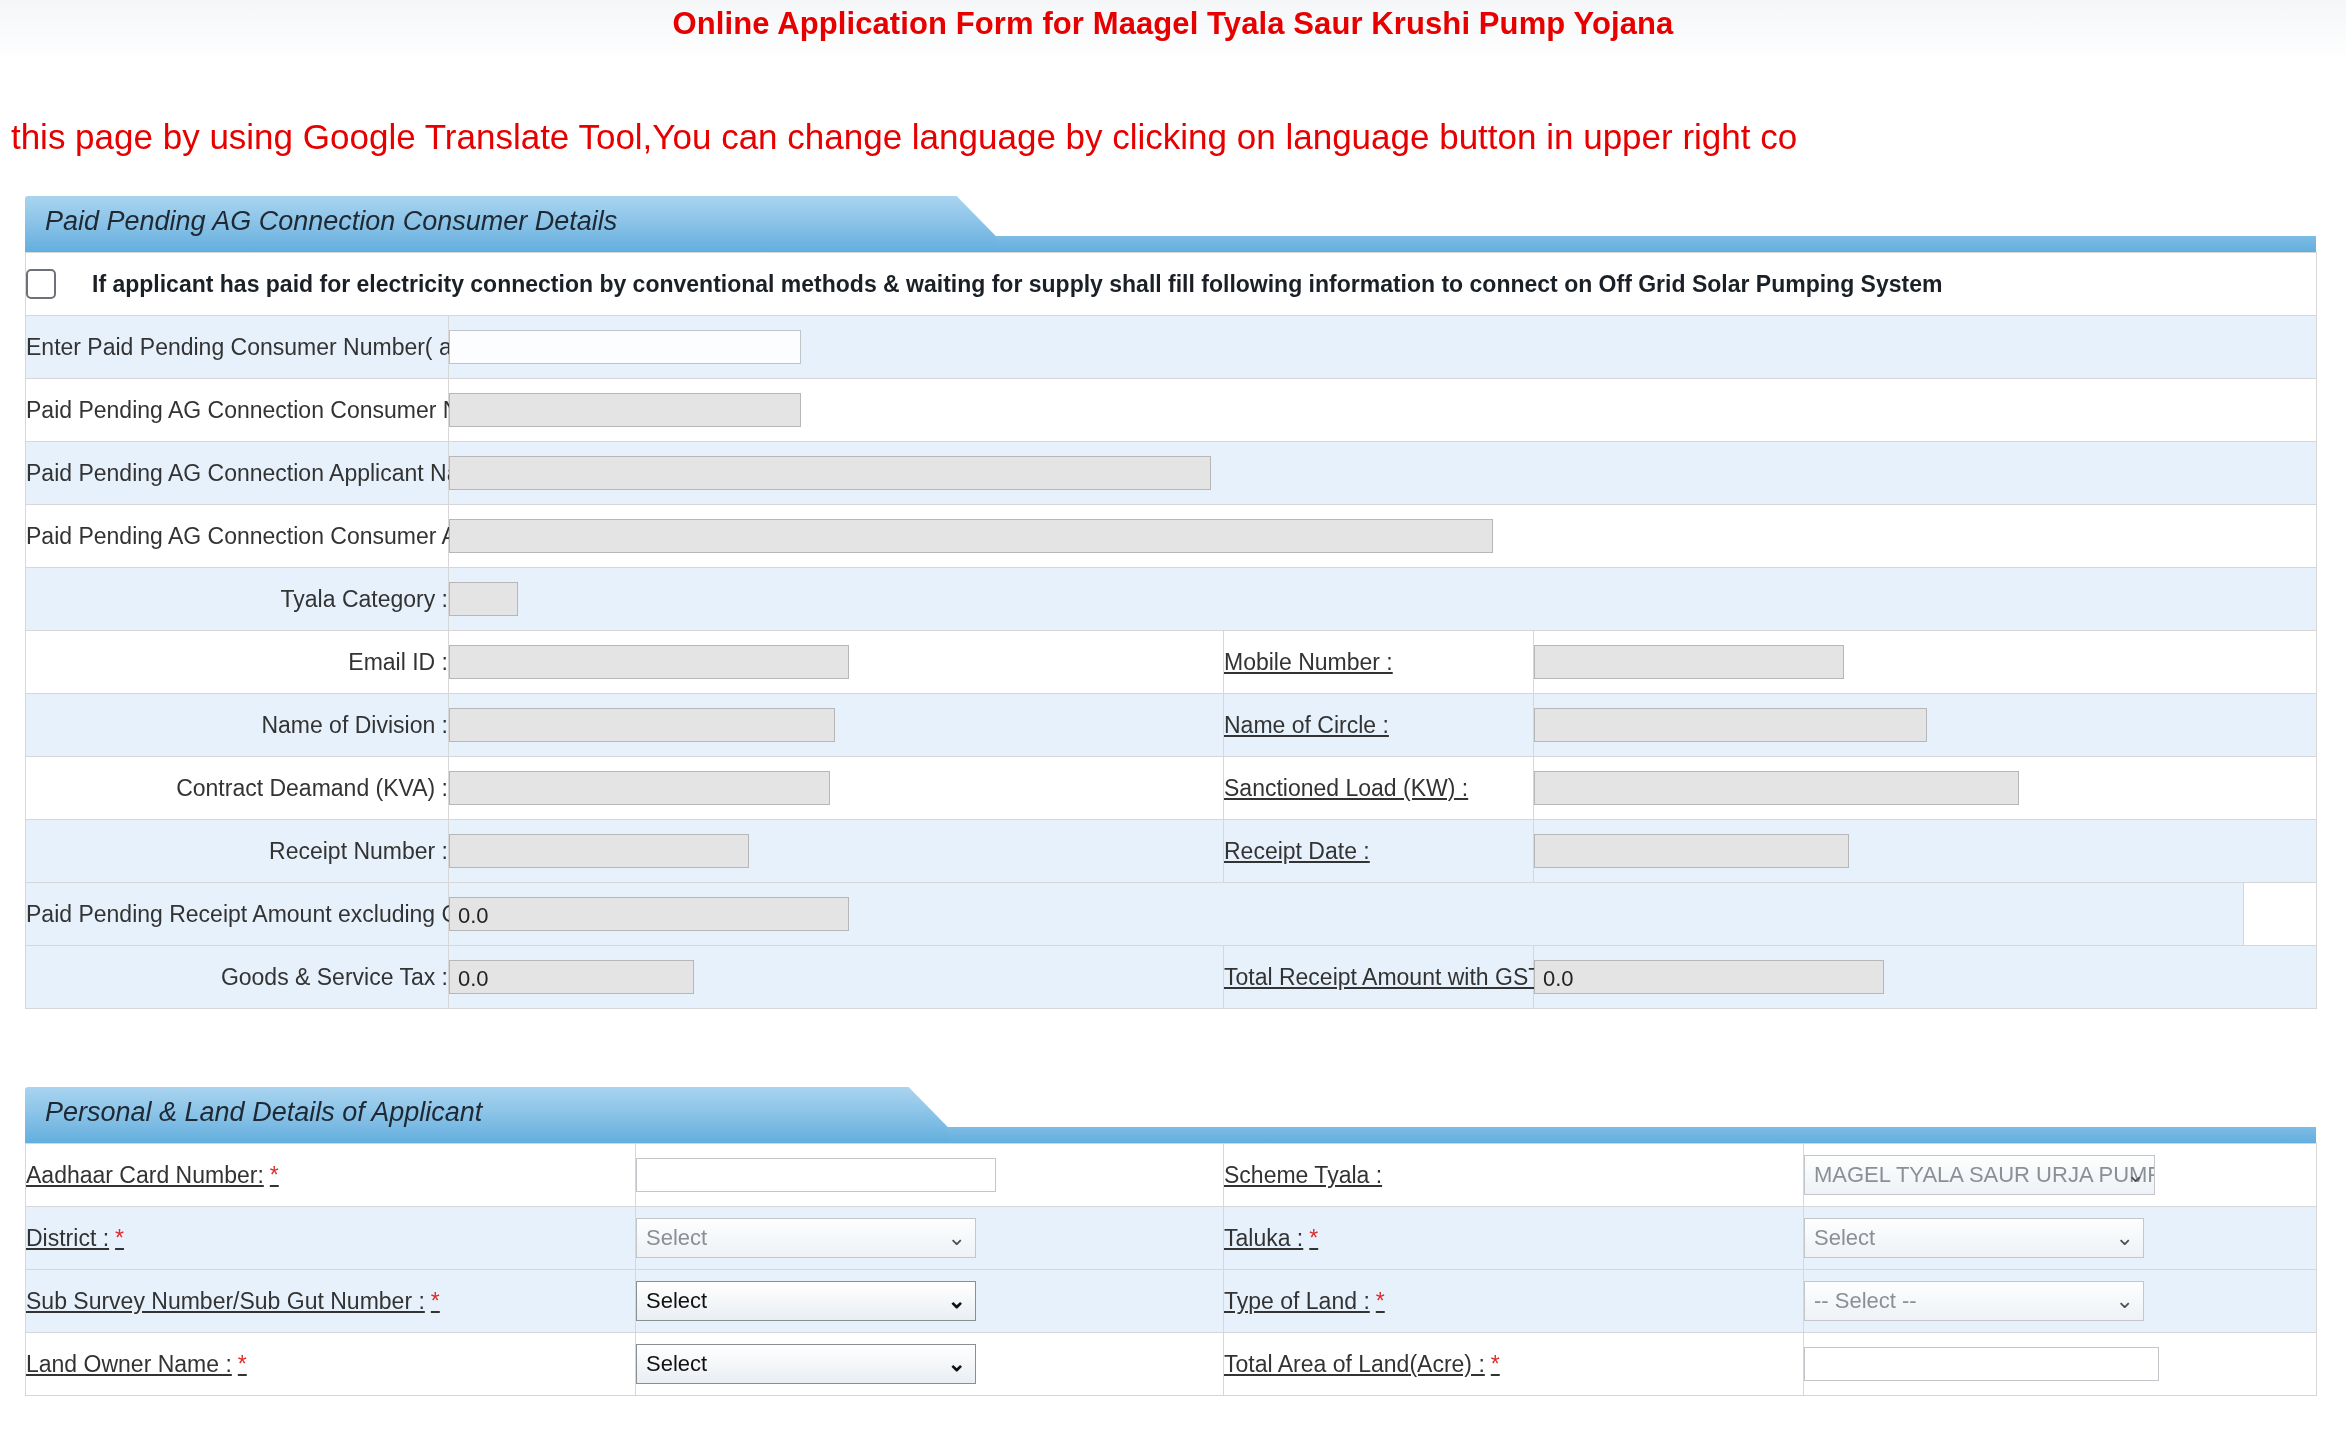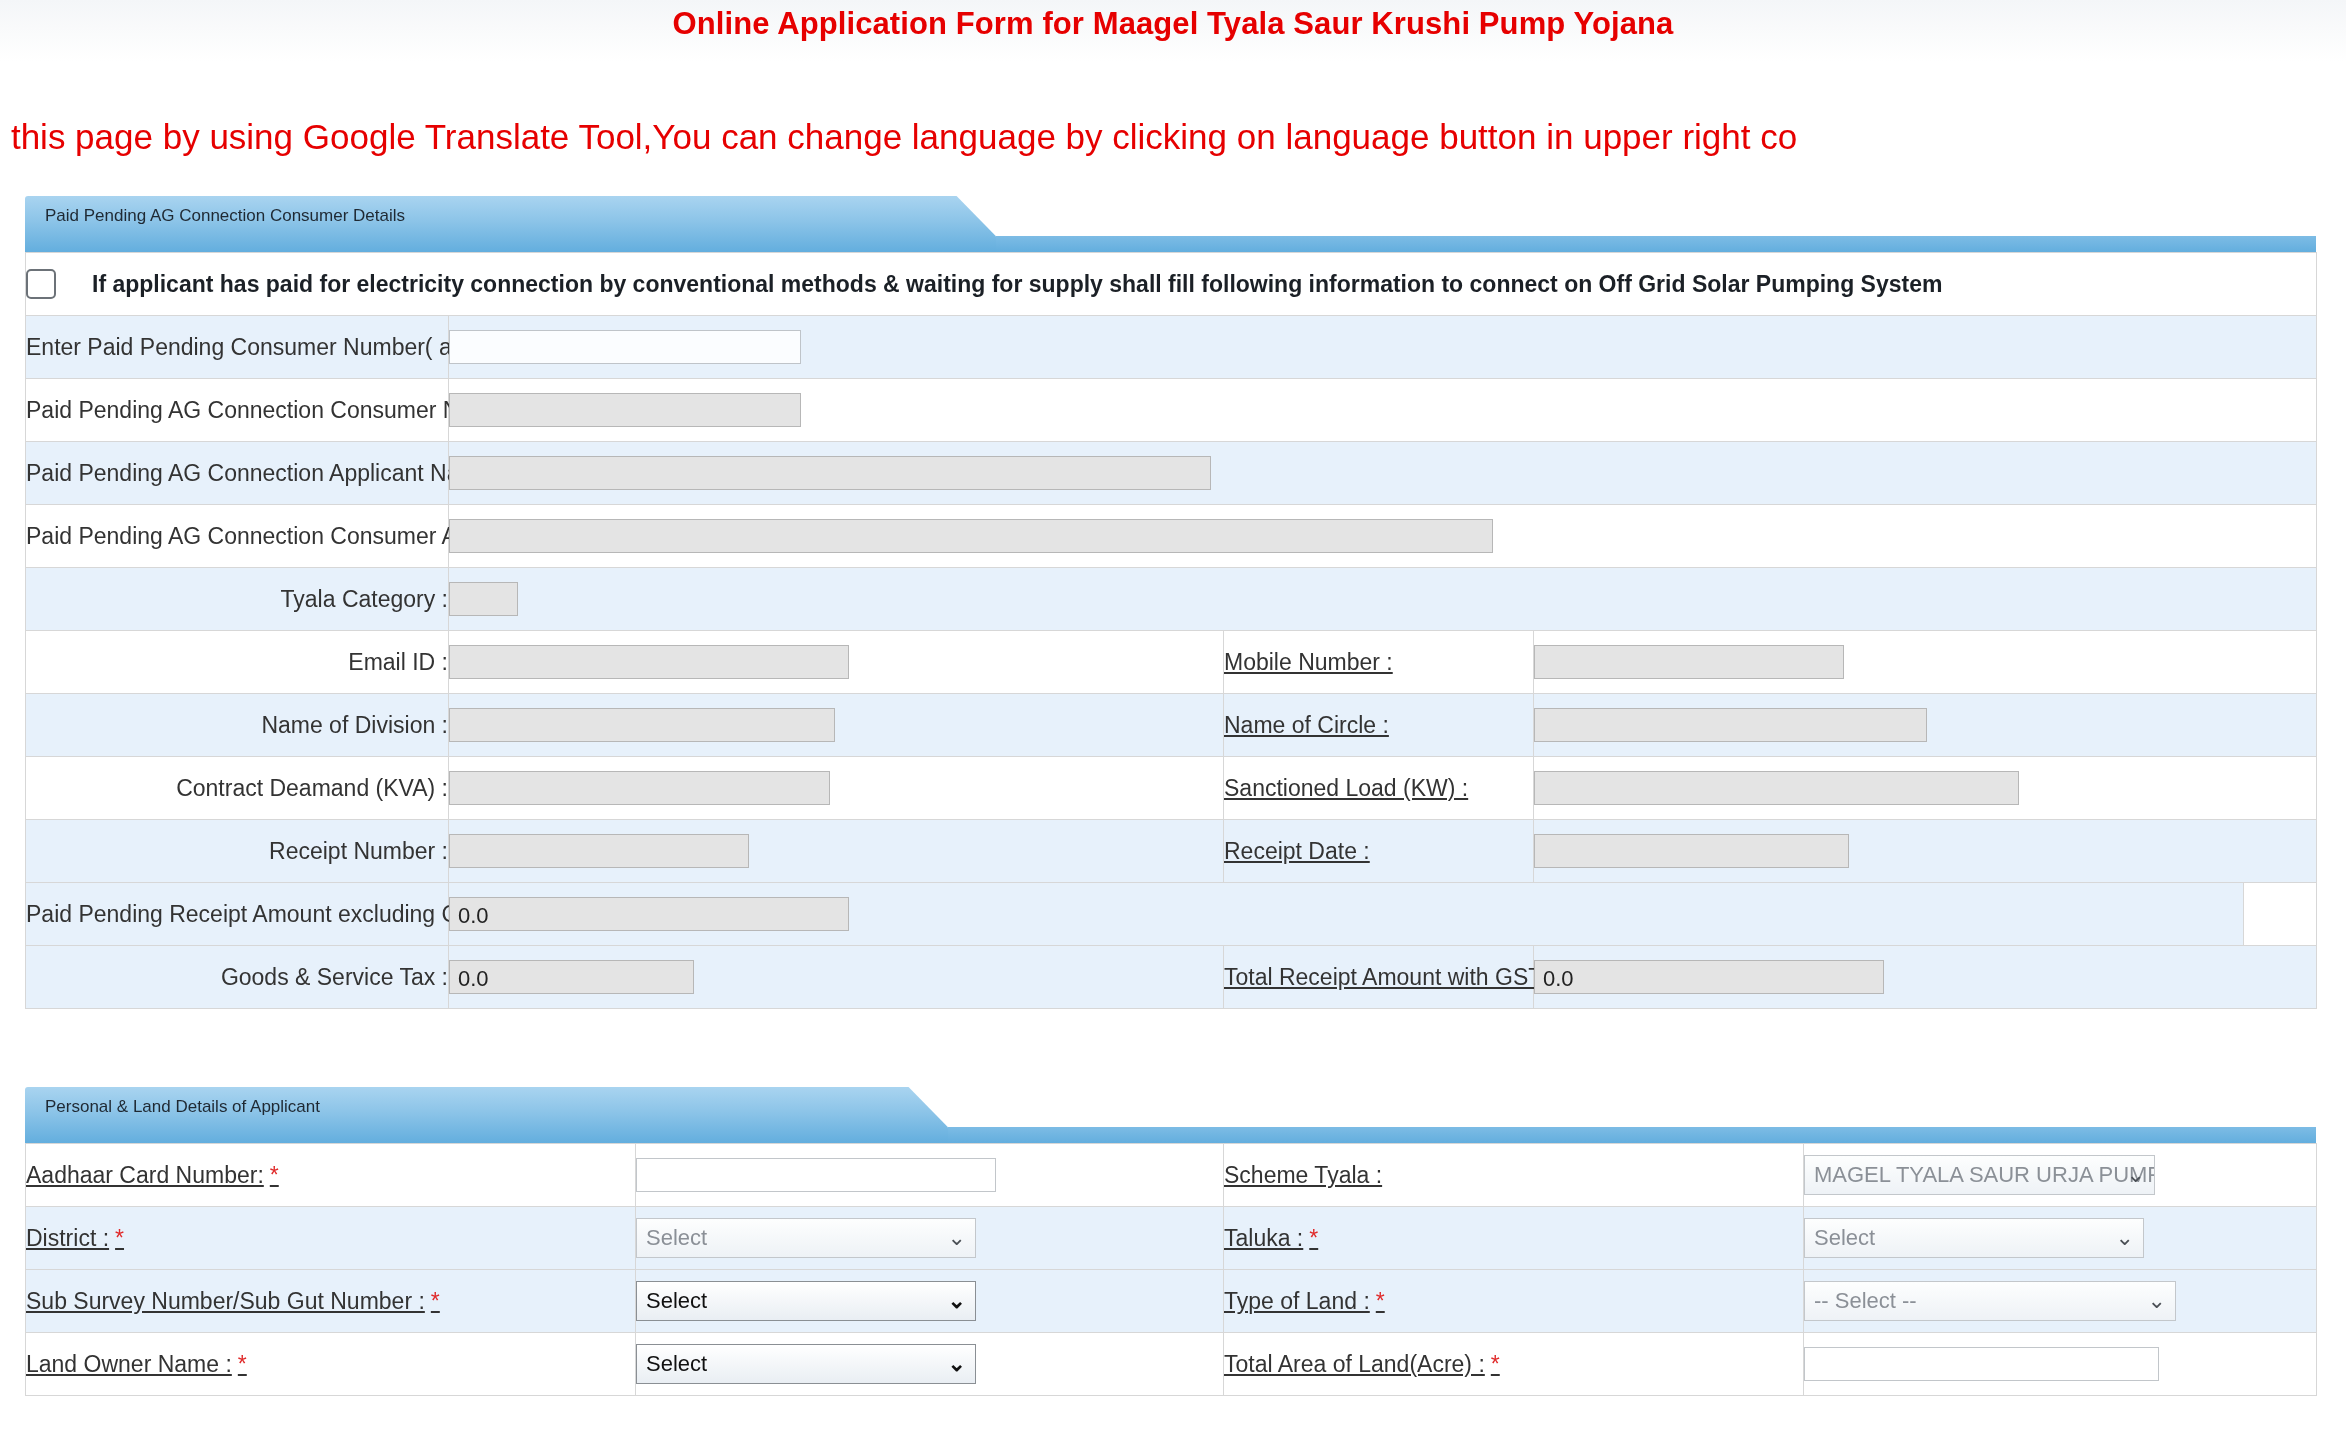--- a/index.html
+++ b/index.html
@@ -61,22 +61,23 @@
     background: linear-gradient(to bottom,#a9d4f0 0%,#8cc4e8 45%,#63aede 100%);
     clip-path: polygon(0 0, 42% 0, 100% 72%, 100% 100%, 0 100%);
   }
   .tab-bar {
     position:absolute; top:40px; left:971px; height:16px;
     width:1320px;
     background: linear-gradient(to bottom,#7dbce5 0%,#63aede 100%);
   }
   .tab-label {
     position:absolute; left:20px; top:10px;
-    font-size:17px; color:#1f2933;
-    white-space:nowrap;
+    font-size:27px; color:#1f2933;
+    white-space:nowrap;
+    font-style:italic;
   }
 
   
   table.form {
     border-collapse: collapse;
     width:2291px;
     table-layout:fixed;
     background:#fff;
     padding-left:12px;
   }
@@ -336,21 +337,21 @@
       </tr>
 
 
       <tr class="alt">
         <td class="lbl-left"><span>Sub Survey Number/Sub Gut Number :</span><span class="req">*</span></td>
         <td class="fld">
           <span class="sel enabled" style="width:340px;"><span>Select</span><span class="caret">⌄</span></span>
         </td>
         <td class="lbl-left"><span>Type of Land :</span><span class="req">*</span></td>
         <td class="fld">
-          <span class="sel" style="width:372px;"><span>-- Select --</span><span class="caret">⌄</span></span>
+          <span class="sel" style="width:340px;"><span>-- Select --</span><span class="caret">⌄</span></span>
         </td>
       </tr>
 
       <tr class="plain">
         <td class="lbl-left"><span>Land Owner Name :</span><span class="req">*</span></td>
         <td class="fld">
           <span class="sel enabled" style="width:340px;"><span>Select</span><span class="caret">⌄</span></span>
         </td>
         <td class="lbl-left"><span>Total Area of Land(Acre) :</span><span class="req">*</span></td>
         <td class="fld">

